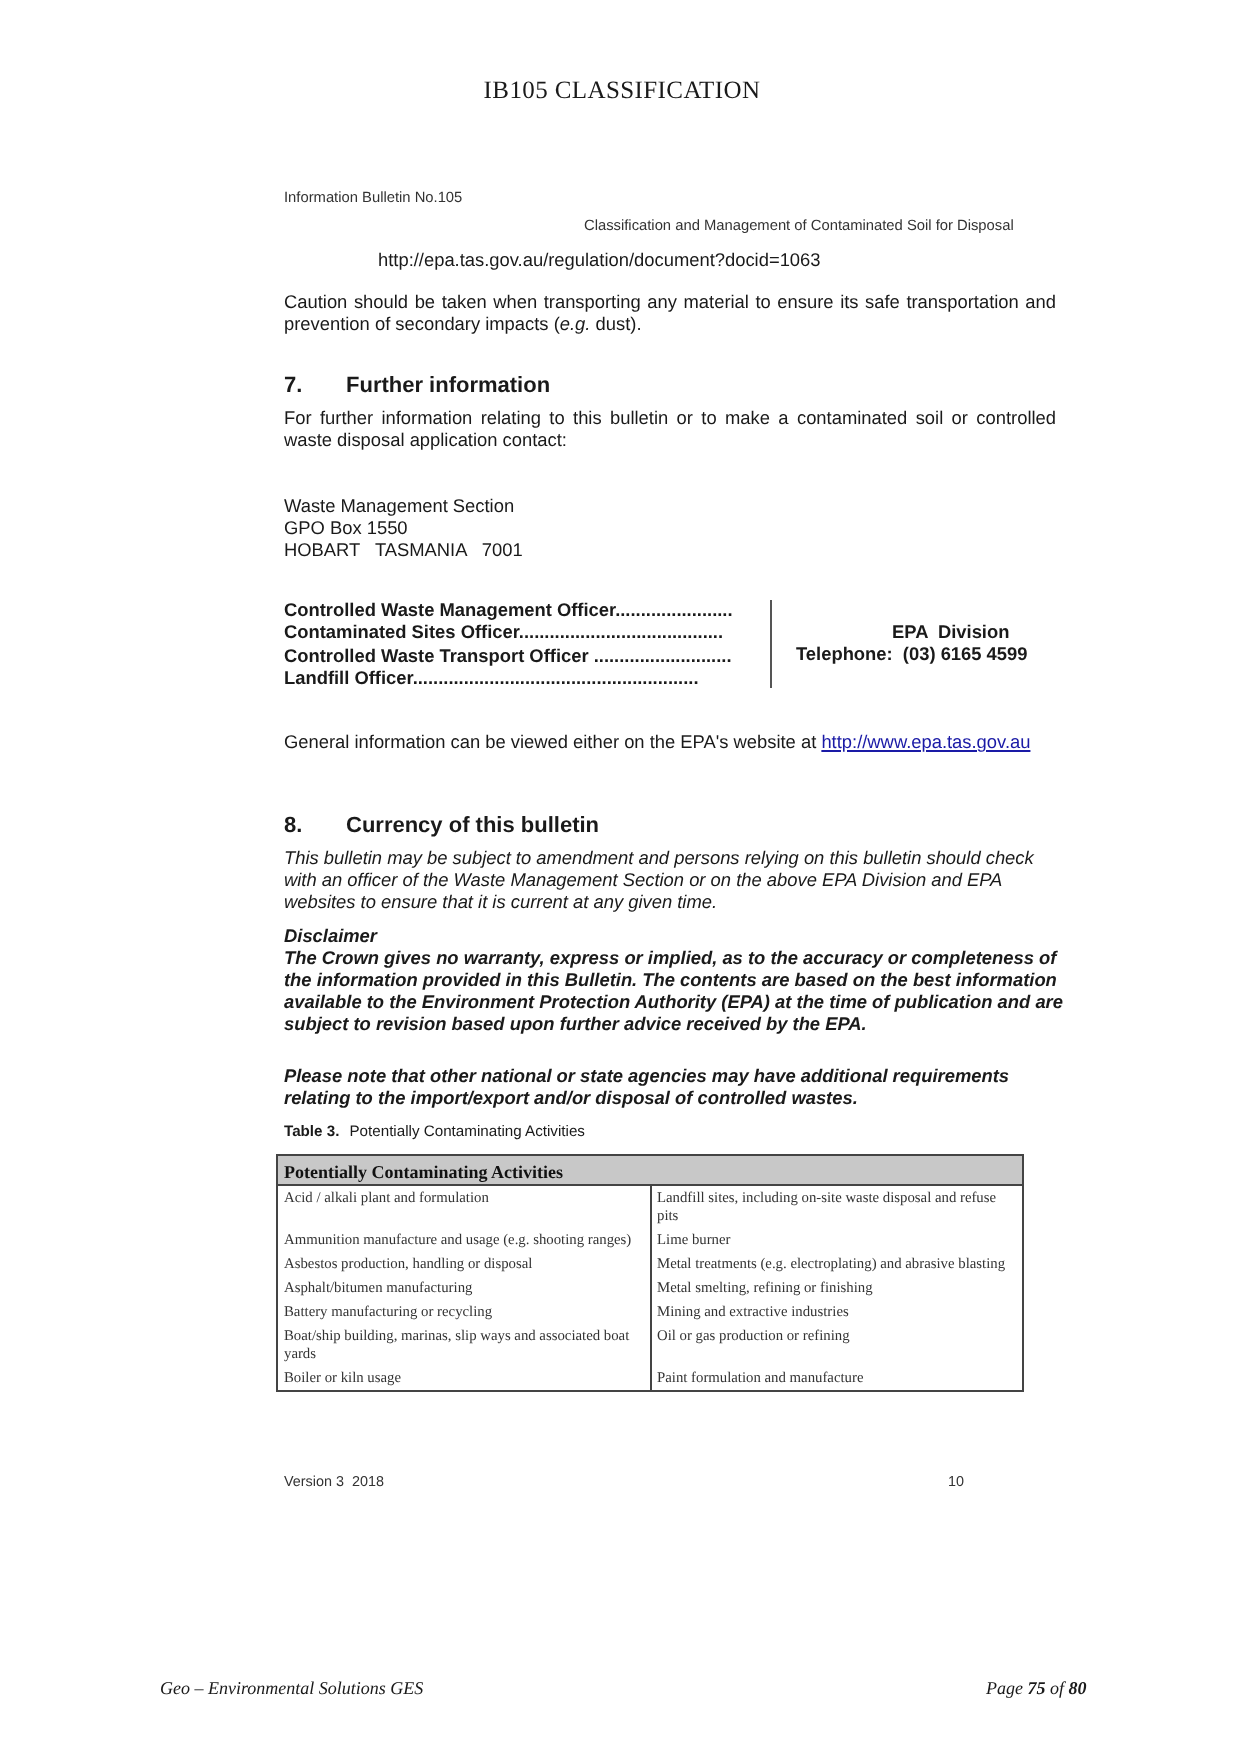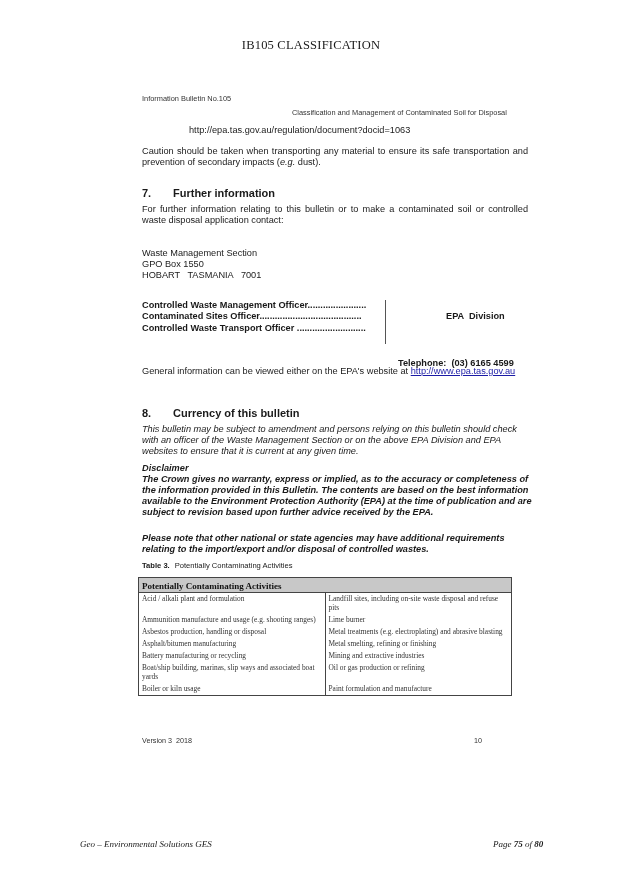--- a/index.html
+++ b/index.html
@@ -56,25 +56,26 @@
 <div id="address" class="abs p">
   <div>Waste Management Section</div>
   <div>GPO Box 1550</div>
   <div style="white-space:pre;">HOBART   TASMANIA   7001</div>
 </div>
 
 <div id="contacts" class="abs">
   <div>Controlled Waste Management Officer.......................</div>
   <div>Contaminated Sites Officer........................................</div>
   <div>Controlled Waste Transport Officer ...........................</div>
+  <div>Landfill Officer........................................................</div>
 </div>
 <div id="contacts-divider" class="abs"></div>
 <div id="epa-block" class="abs">
   <div style="white-space:pre;padding-left:48px;">EPA  Division</div>
-  <div style="white-space:pre;margin-top:36px;">Telephone:  (03) 6165 4599</div>
+  <div style="white-space:pre;">Telephone:  (03) 6165 4599</div>
 </div>
 
 <div id="legislation" class="abs p">
   <div><span>General information can be viewed either on the EPA's website at </span><a class="link">http://www.epa.tas.gov.au</a></div>
 </div>
 
 <div id="sec8" class="abs h2"><span class="num">8.</span><span>Currency of this bulletin</span></div>
 <div id="sec8-body" class="abs p">This bulletin may be subject to amendment and persons relying on this bulletin should check with an officer of the Waste Management Section or on the above EPA Division and EPA websites to ensure that it is current at any given time.</div>
 
 <div id="disclaimer-title" class="abs p">Disclaimer</div>

